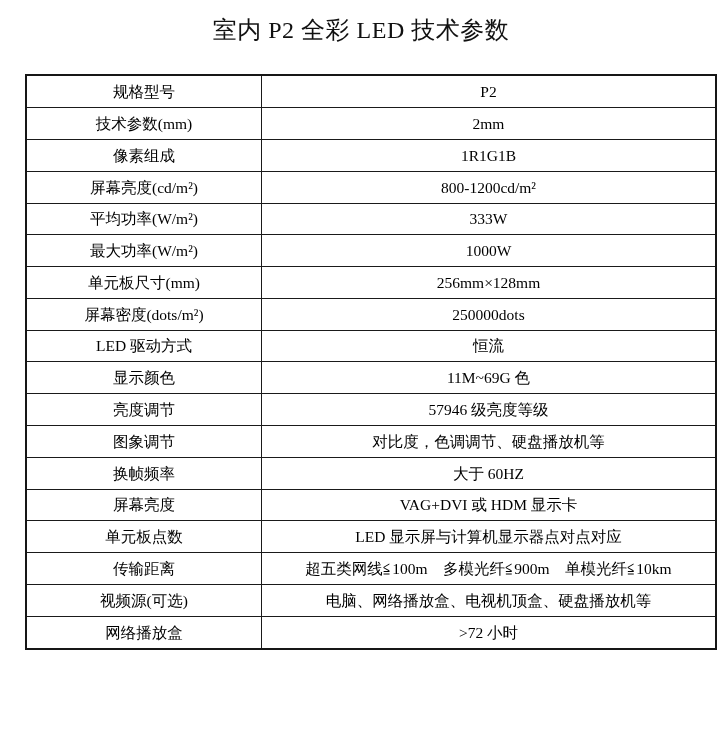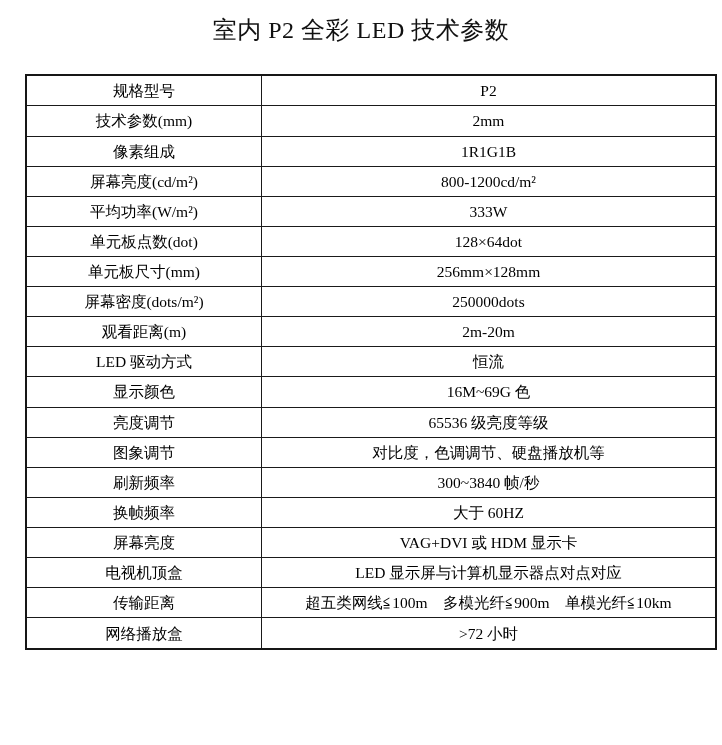--- a/index.html
+++ b/index.html
@@ -70,69 +70,65 @@
     </tr>
     <tr>
       <td class="label-cell">屏幕亮度(cd/m²)</td>
       <td class="value-cell">800-1200cd/m²</td>
     </tr>
     <tr>
       <td class="label-cell">平均功率(W/m²)</td>
       <td class="value-cell">333W</td>
     </tr>
     <tr>
-      <td class="label-cell">单元板点数(dot)</td>
-      <td class="value-cell">128×64dot</td>
+      <td class="label-cell">最大功率(W/m²)</td>
+      <td class="value-cell">1000W</td>
     </tr>
     <tr>
       <td class="label-cell">单元板尺寸(mm)</td>
       <td class="value-cell">256mm×128mm</td>
     </tr>
     <tr>
       <td class="label-cell">屏幕密度(dots/m²)</td>
       <td class="value-cell">250000dots</td>
     </tr>
     <tr>
-      <td class="label-cell">观看距离(m)</td>
-      <td class="value-cell">2m-20m</td>
-    </tr>
-    <tr>
       <td class="label-cell">LED 驱动方式</td>
       <td class="value-cell">恒流</td>
     </tr>
     <tr>
       <td class="label-cell">显示颜色</td>
-      <td class="value-cell">16M~69G 色</td>
+      <td class="value-cell">11M~69G 色</td>
     </tr>
     <tr>
       <td class="label-cell">亮度调节</td>
-      <td class="value-cell">65536 级亮度等级</td>
+      <td class="value-cell">57946 级亮度等级</td>
     </tr>
     <tr>
       <td class="label-cell">图象调节</td>
       <td class="value-cell">对比度，色调调节、硬盘播放机等</td>
-    </tr>
-    <tr>
-      <td class="label-cell">刷新频率</td>
-      <td class="value-cell">300~3840 帧/秒</td>
     </tr>
     <tr>
       <td class="label-cell">换帧频率</td>
       <td class="value-cell">大于 60HZ</td>
     </tr>
     <tr>
       <td class="label-cell">屏幕亮度</td>
       <td class="value-cell">VAG+DVI  或 HDM 显示卡</td>
     </tr>
     <tr>
-      <td class="label-cell">电视机顶盒</td>
+      <td class="label-cell">单元板点数</td>
       <td class="value-cell">LED 显示屏与计算机显示器点对点对应</td>
     </tr>
     <tr>
       <td class="label-cell">传输距离</td>
       <td class="value-cell">超五类网线≦100m　多模光纤≦900m　单模光纤≦10km</td>
+    </tr>
+    <tr>
+      <td class="label-cell">视频源(可选)</td>
+      <td class="value-cell">电脑、网络播放盒、电视机顶盒、硬盘播放机等</td>
     </tr>
     <tr>
       <td class="label-cell">网络播放盒</td>
       <td class="value-cell">&gt;72 小时</td>
     </tr>
   </tbody>
 </table>
 
 </body></html>

